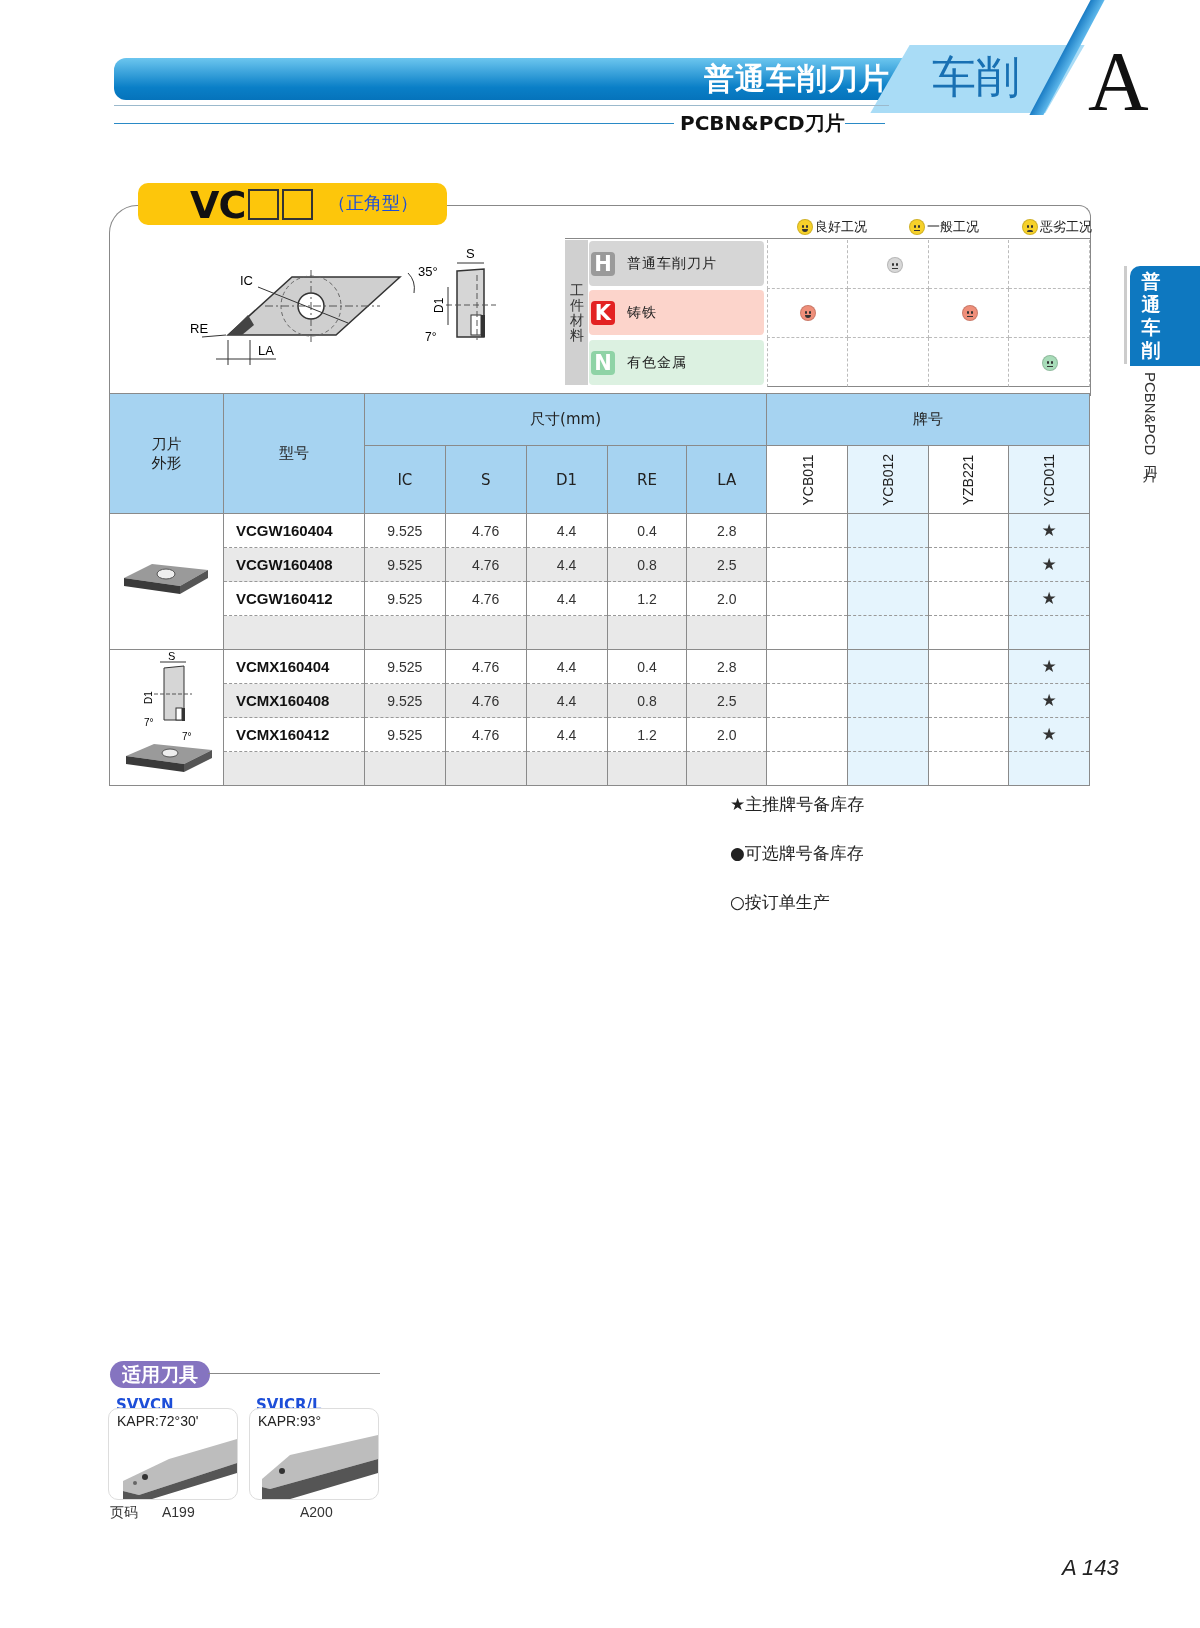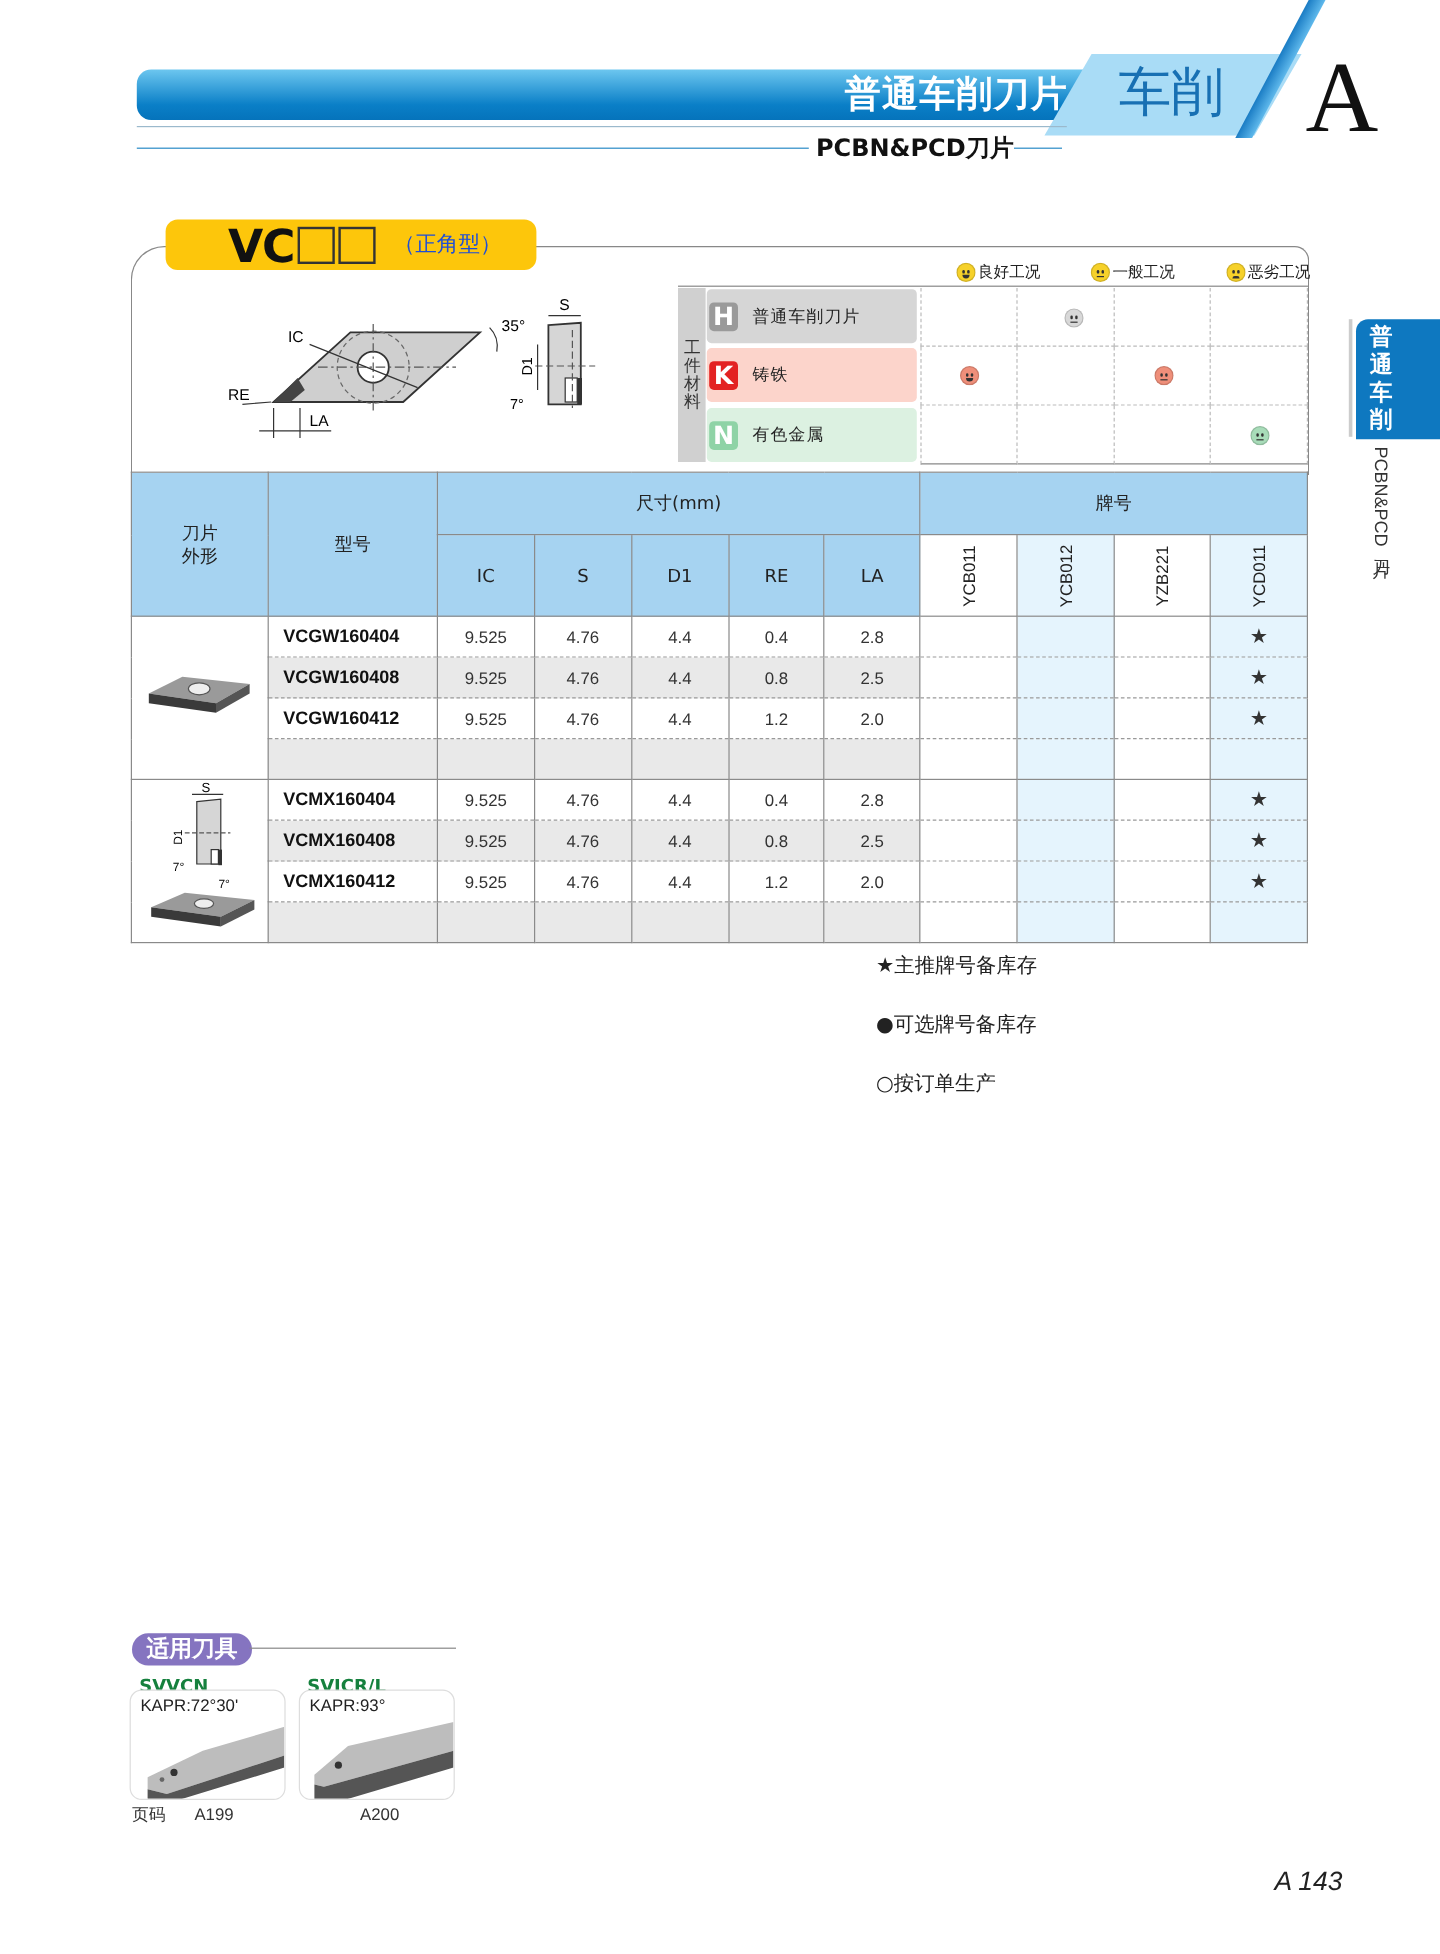--- a/index.html
+++ b/index.html
@@ -54,21 +54,21 @@
   table.spec tr.gray td.d{background:#e9e9e9;}
   table.spec td.alt{background:#e5f4fd;}
   table.spec td.shape{background:#fff;vertical-align:middle;border-top:1px solid #8a8a8a;border-bottom:1px solid #8a8a8a;}
   table.spec tr.grp-end td{border-bottom:1px solid #8a8a8a;}
   .star{font-size:17px;color:#111;}
   .footnote{left:730px;top:793px;font-size:17px;color:#222;font-family:"DejaVu Sans",sans-serif;display:flex;gap:26px;flex-direction:column;}
   
   .tools-badge{left:110px;top:1361px;width:100px;height:27px;border-radius:14px;background:#8574c0;color:#fff;font-weight:bold;font-size:19px;line-height:27px;text-align:center;font-family:"DejaVu Sans",sans-serif;}
   .tools-line{left:208px;top:1373px;width:172px;height:1px;background:#888;}
   .tool-card{top:1408px;width:128px;height:90px;border:1px solid #ddd;border-radius:10px;background:#fff;overflow:hidden;}
-  .tool-name{font-size:15px;font-weight:bold;color:#15803d;font-family:"DejaVu Sans",sans-serif;}
+  .tool-name{font-size:15px;font-weight:bold;color:#1d4ed8;font-family:"DejaVu Sans",sans-serif;}
   .tool-kapr{font-size:14px;color:#222;font-family:"Liberation Sans",sans-serif;}
   .page-ref{top:1504px;font-size:14px;color:#333;font-family:"Liberation Sans",sans-serif;}
   .page-num{left:1062px;top:1555px;font-size:22px;font-style:italic;color:#222;font-family:"Liberation Sans",sans-serif;}
 </style>
 </head>
 <body>
 
 <div class="abs banner"></div>
 <div class="abs banner-title">普通车削刀片</div>
 <div class="abs turn-tab"></div>

